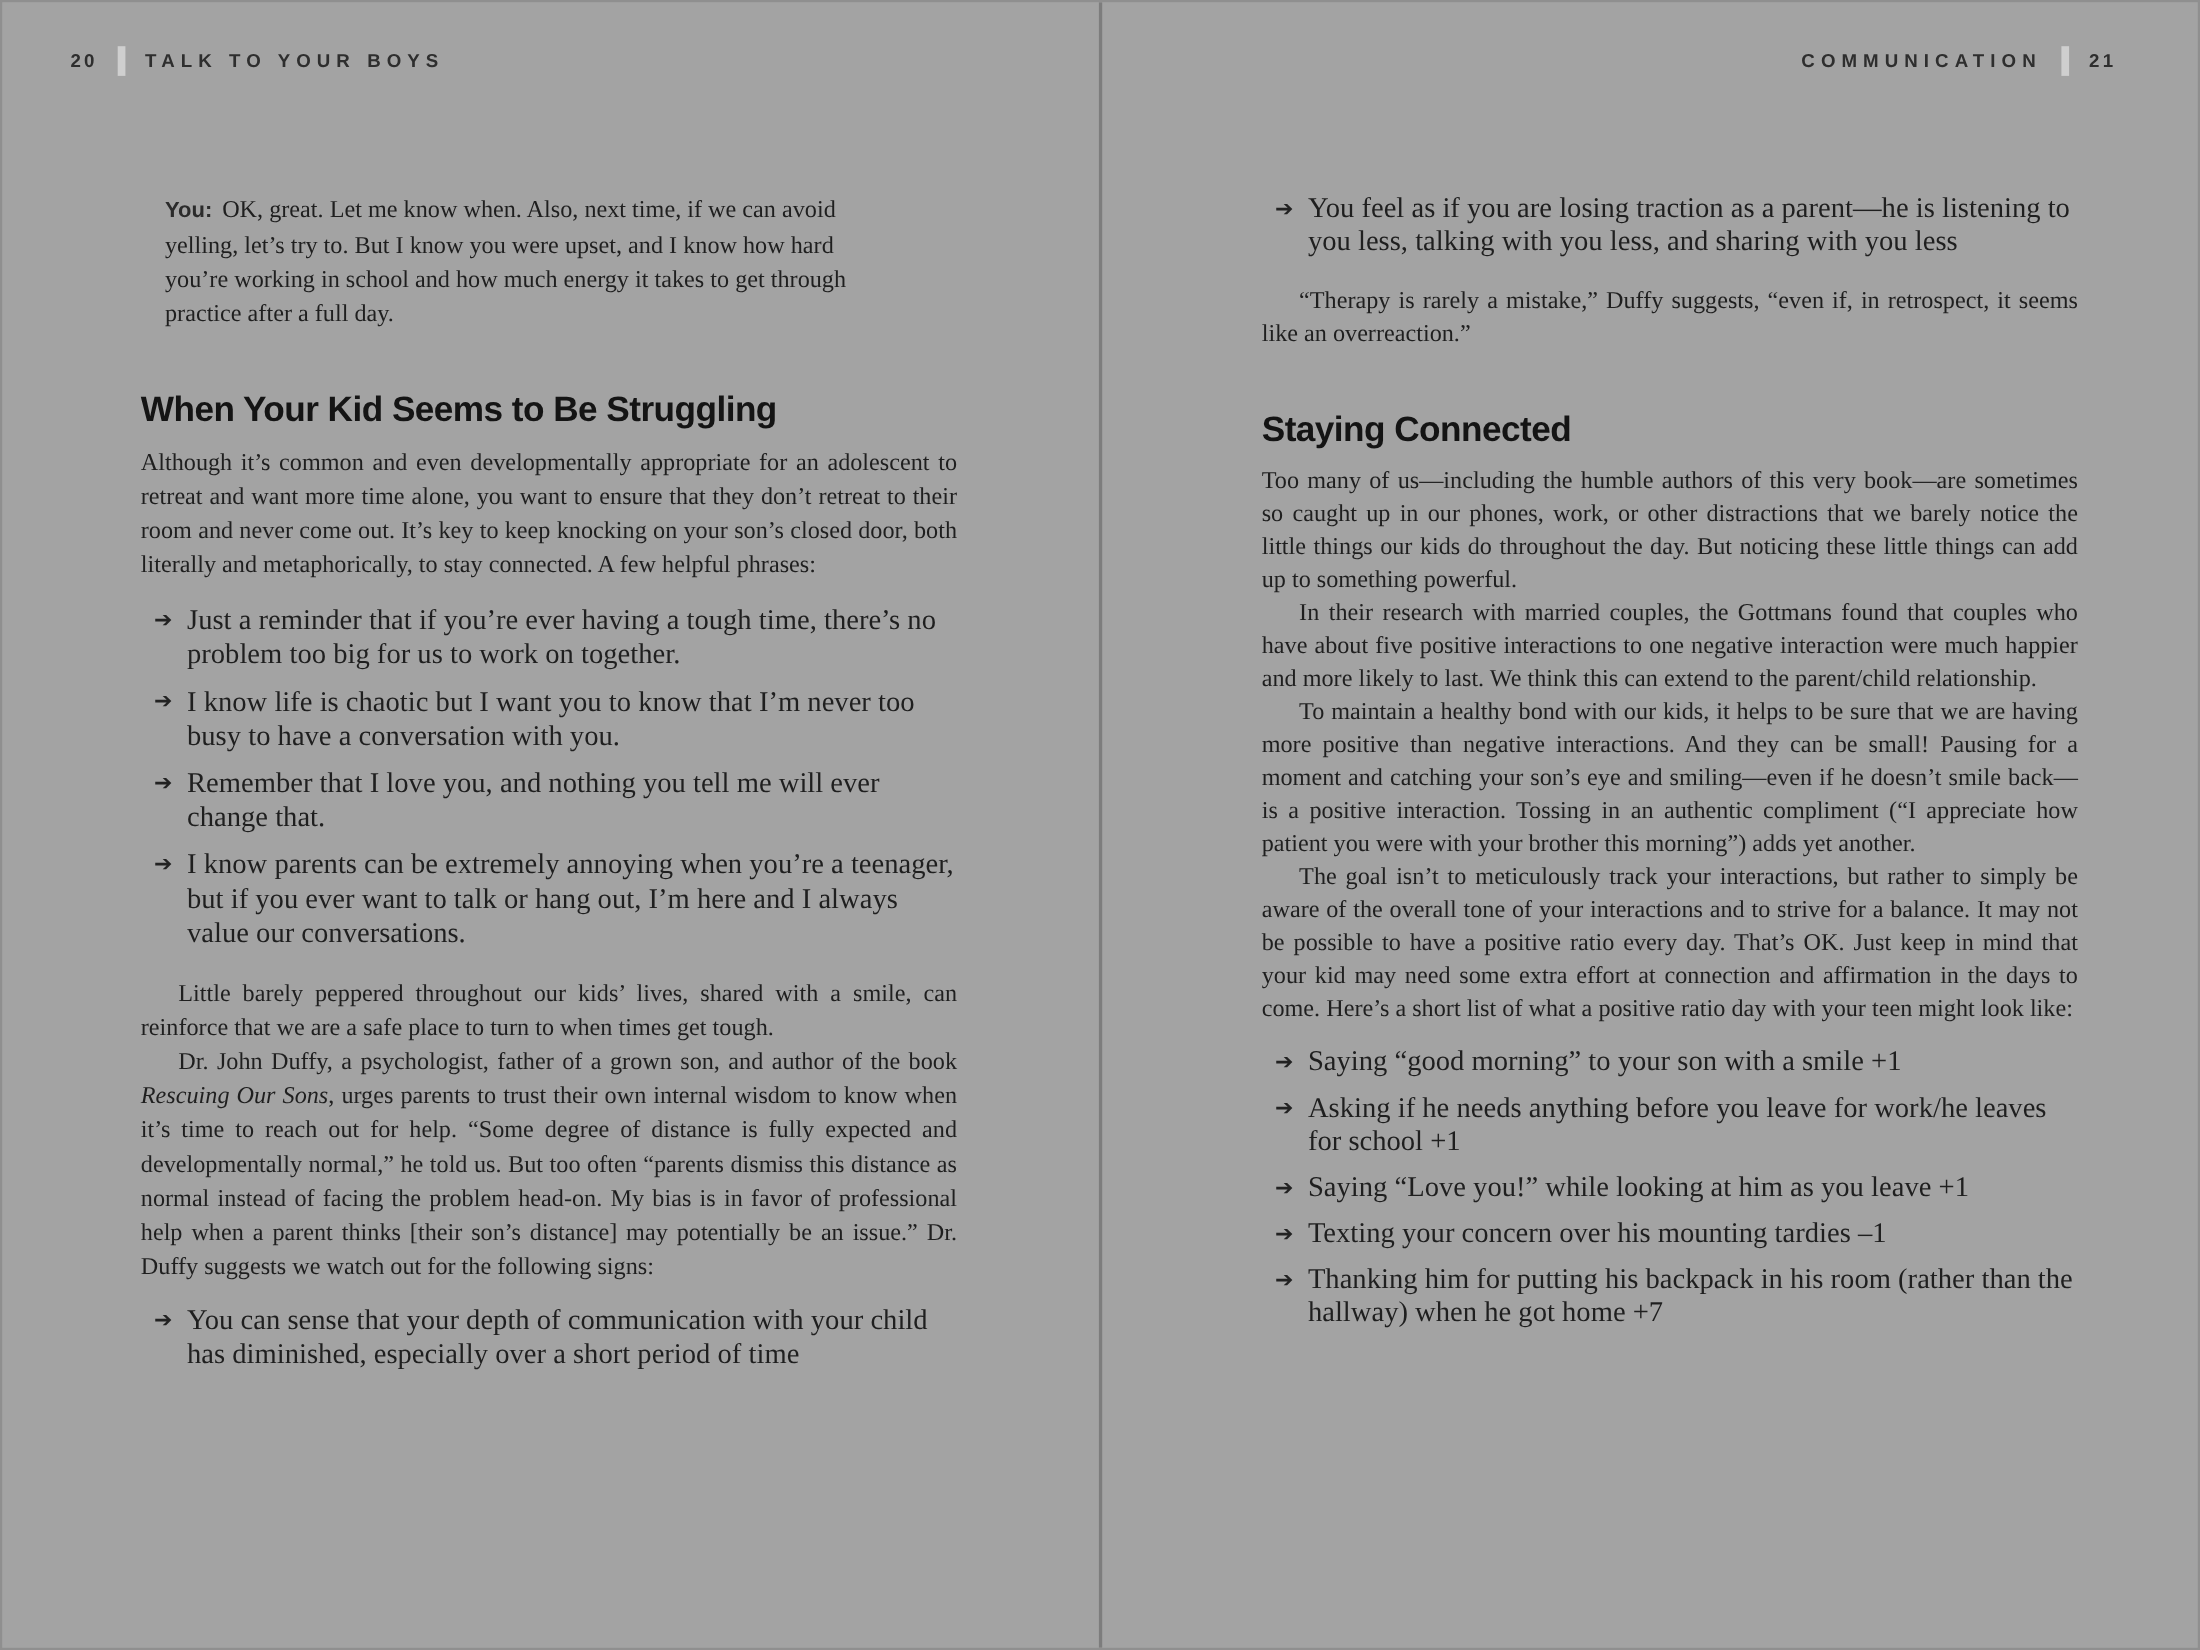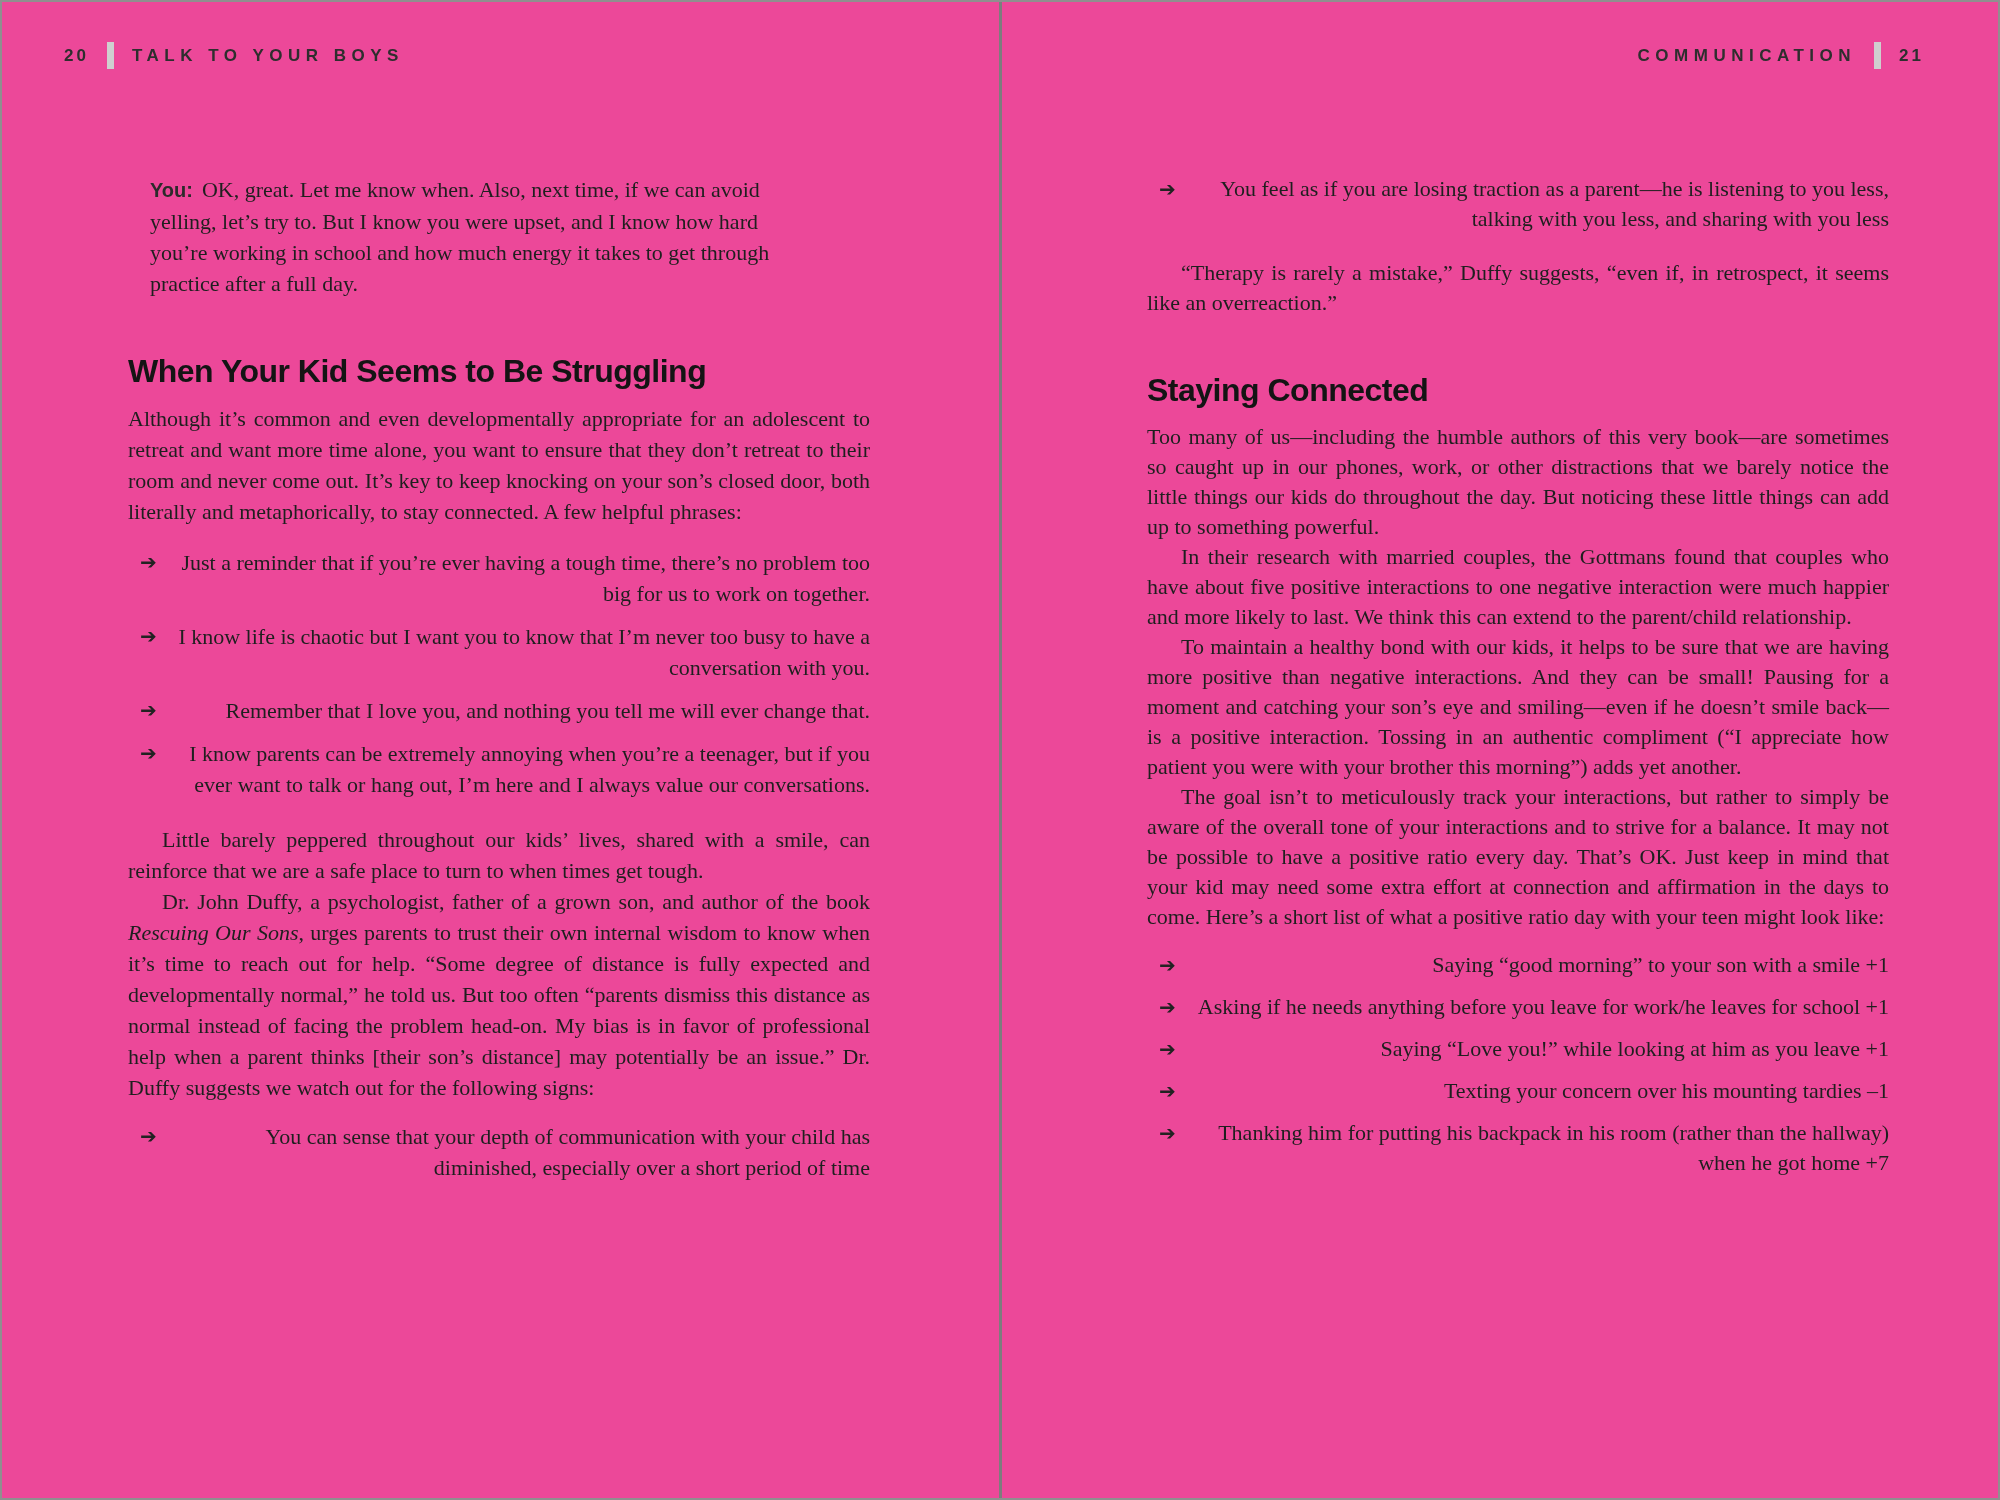--- a/index.html
+++ b/index.html
@@ -1,19 +1,19 @@
 <!DOCTYPE html>
 <html><head>
 <meta charset="utf-8">
 <style>
   html,body { margin:0; padding:0; background:#e9e9e9; }
   .spread {
     position:relative;
     width:2000px; height:1500px;
-    background:#ec4899;
+    background:#a3a3a3;
     border:2px solid #8f8f8f;
     box-sizing:border-box;
     overflow:hidden;
     font-family:"Liberation Serif", serif;
     color:#1f1f1f;
   }
   .spine {
     position:absolute; left:997px; top:0; bottom:0; width:3px;
     background:#7d7d7d;
   }
@@ -68,21 +68,21 @@
 
   ul.blist { list-style:none; margin:20px 0 24px 0; padding:0; }
   ul.blist li { display:flex; margin:0 0 12px 0; }
   ul.blist.tight { margin:18px 0 0 0; }
   .arrow {
     flex:none; width:30px; margin-left:12px;
     font-family:"DejaVu Sans", sans-serif;
     font-size:20px; line-height:31px; color:#222;
   }
   .bullet-text {
-    flex:1; font-size:22px; line-height:31px; text-align:right;
+    flex:1; font-size:26px; line-height:31px; text-align:left;
   }
   .content.right .bullet-text, .content.right .arrow { line-height:30px; }
   .bi { font-style:italic; }
 </style>
 </head>
 <body>
 
 <div class="spread">
   <div class="spine"></div>
 

